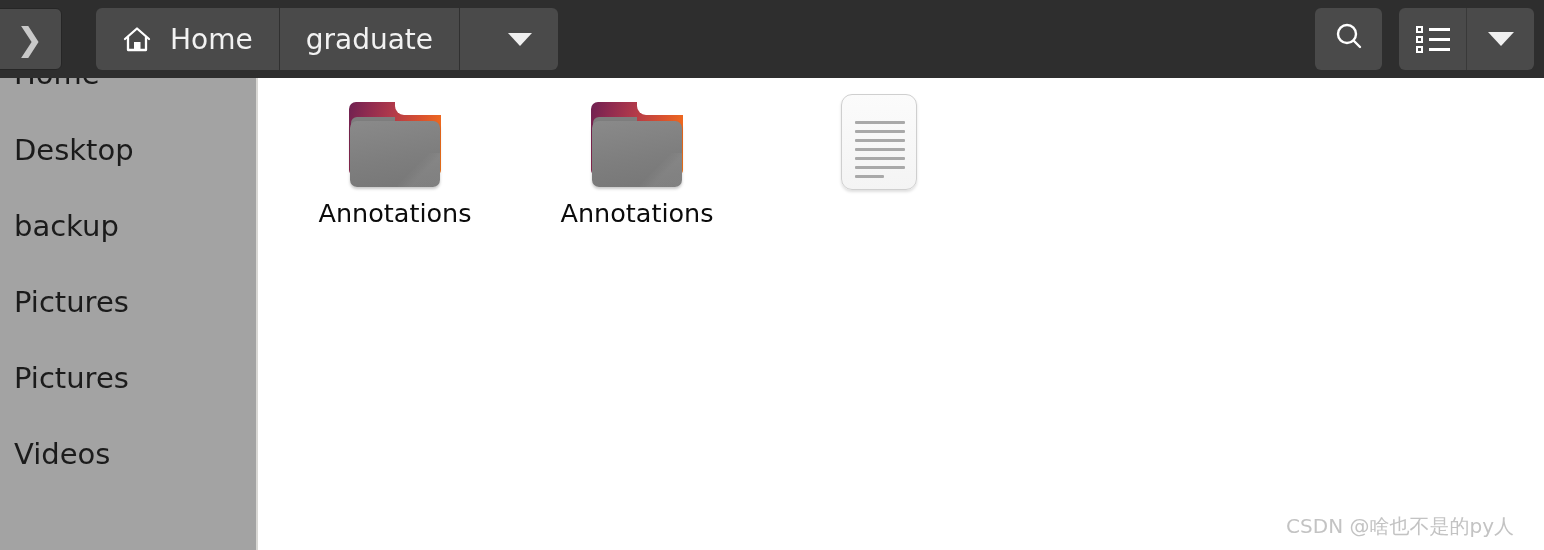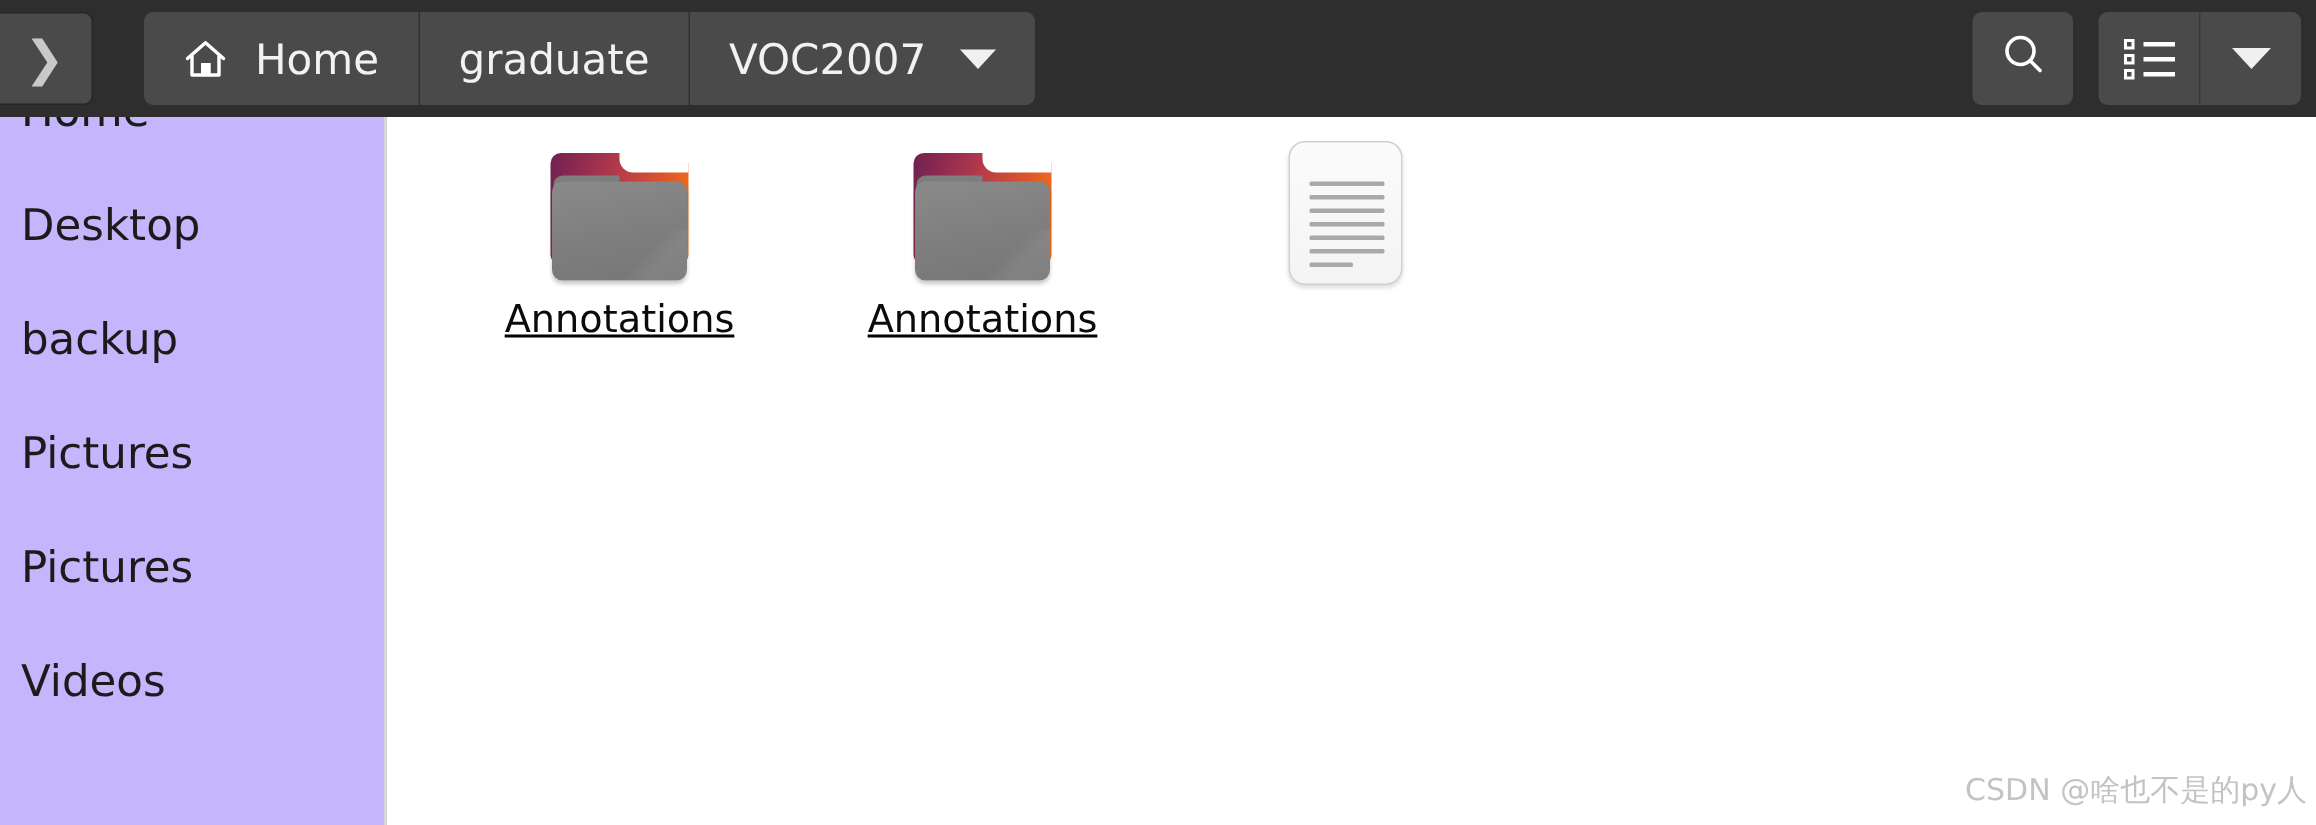--- a/index.html
+++ b/index.html
@@ -26,21 +26,21 @@
     left: 0;
     top: 78px;
     width: 1544px;
     height: 472px;
     display: flex;
   }
   .sidebar {
     position: relative;
     width: 258px;
     height: 472px;
-    background: #c4b5fd;
+    background: #a3a3a3;
     border-right: 2px solid #d8d7d4;
     box-sizing: border-box;
     overflow: hidden;
     padding-left: 15px;
   }
   .sidebar-inner {
     position: absolute;
     left: 0;
     top: -42px;
     width: 100%;
@@ -63,25 +63,24 @@
     position: relative;
     flex: 1;
     height: 472px;
     background: #ffffff;
     overflow: hidden;
   }
 
   
   .icon-grid {
     position: absolute;
-    left: 34px;
+    left: 16px;
     top: 8px;
     display: flex;
     flex-wrap: wrap;
-    text-decoration: underline;
   }
   .grid-cell {
     width: 242px;
     height: 200px;
     display: flex;
     flex-direction: column;
     align-items: center;
     padding-top: 6px;
     box-sizing: border-box;
   }
@@ -315,21 +314,21 @@
   .listicon .r1 { top: 0; }
   .listicon .r2 { top: 10px; }
   .listicon .r3 { top: 20px; }
   .listicon .ln.r1 { width: 21px; top: 2px; }
   .listicon .ln.r2 { width: 21px; top: 12px; }
   .listicon .ln.r3 { width: 21px; top: 22px; }
 
   
   .watermark {
     position: absolute;
-    right: 6px;
+    right: 30px;
     bottom: 10px;
     font-size: 20px;
     color: #c3c3c3;
     font-family: "DejaVu Sans", "Liberation Sans", sans-serif;
     white-space: nowrap;
     z-index: 6;
   }
 </style>
 </head>
 <body>
@@ -423,21 +422,20 @@
               <path d="M6 12.5 V25 H24 V12.5" fill="none" stroke="#ffffff" stroke-width="2.3" stroke-linejoin="round" stroke-linecap="round"></path>
               <rect x="12" y="17" width="6.5" height="8" fill="#ffffff"></rect>
             </svg>
           </span>
           <span class="crumb-label">Home</span>
         </div>
         <div class="crumb">
           <span class="crumb-label">graduate</span>
         </div>
         <div class="crumb">
-          <span class="crumb-label">VOC2007</span>
           <span class="caret"></span>
         </div>
       </div>
     </div>
 
     <div class="tb-right">
       <div class="tbtn">
         <span>
           <svg width="34" height="34" viewBox="0 0 34 34">
             <circle cx="15" cy="14" r="9" fill="none" stroke="#ffffff" stroke-width="2.4"></circle>

